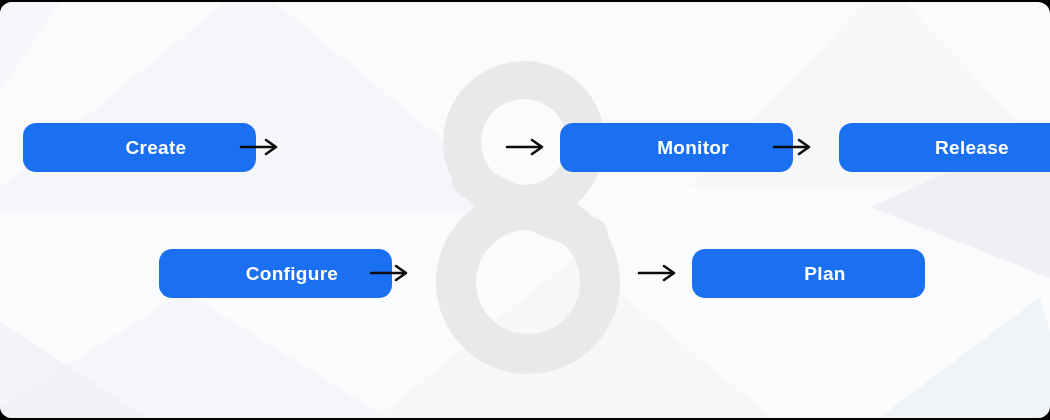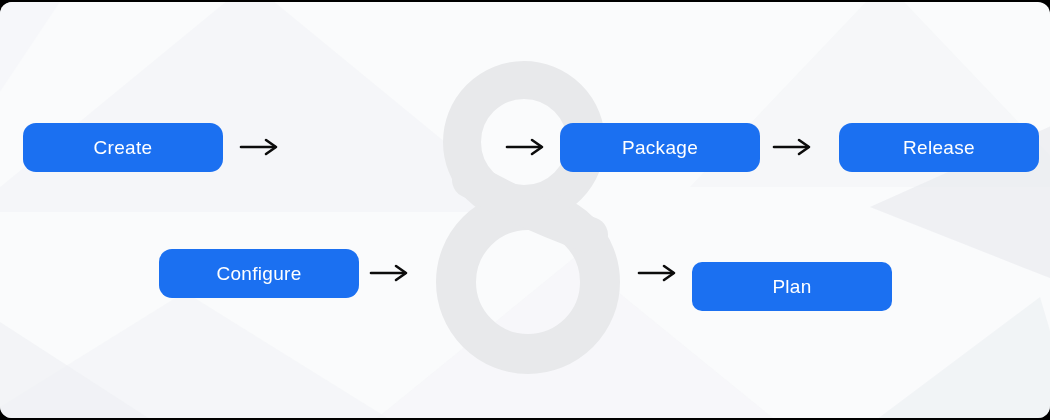--- a/index.html
+++ b/index.html
@@ -35,40 +35,41 @@
     pointer-events: none;
   }
   .node {
     position: absolute;
     width: 200px;
     height: 49px;
     background: var(--node-fill, #1b70f1);
     border-radius: 13px;
     color: var(--node-text, #ffffff);
     font-size: 19px;
-    font-weight: 400;
+    font-weight: 700;
     letter-spacing: 0.3px;
     display: flex;
     align-items: center;
     justify-content: center;
     user-select: none;
+    padding-left: 33px;
   }
   .arrow {
     position: absolute;
     width: 44px;
     height: 18px;
   }
   
   .p0 { left: 23px;  top: 121px; }
   .p1 { left: 291px; top: 121px; }
   .p2 { left: 560px; top: 121px; }
   .p3 { left: 827px; top: 121px; margin-left: 12px; }
   .p4 { left: 159px; top: 247px; text-align: center; }
   .p5 { left: 424px; top: 247px; }
-  .p6 { left: 692px; top: 260px; border-radius: 10px; }
+  .p6 { left: 692px; top: 247px; }
   
   .a0 { left: 238px; top: 136px; }
   .a1 { left: 504px; top: 136px; }
   .a2 { left: 771px; top: 136px; }
   .a3 { left: 368px; top: 262px; }
   .a4 { left: 636px; top: 262px; }
 </style>
 </head>
 <body style="background: rgb(0, 0, 0);">
 
@@ -88,21 +89,21 @@
 
     <svg class="watermark-layer" viewBox="0 0 1050 416" xmlns="http://www.w3.org/2000/svg">
       <g stroke="#e8e9eb" fill="none" stroke-linecap="round">
         <circle cx="524" cy="140" r="62" stroke-width="38"></circle>
         <circle cx="528" cy="280" r="72" stroke-width="40"></circle>
         <path d="M 470 178 Q 525 210 590 233" stroke-width="36"></path>
       </g>
     </svg>
 
     <div class="node p0">Create</div>
-    <div class="node p2">Package</div>
+    <div class="node p2">Monitor</div>
     <div class="node p3">Release</div>
 
     <div class="node p4">Configure</div>
     <div class="node p6">Plan</div>
 
     <svg class="arrow a0" viewBox="0 0 44 18">
       <g class="arrow-stroke" stroke="#0c0c0c" stroke-width="2.6" fill="none" stroke-linecap="round" stroke-linejoin="round">
         <line x1="3" y1="9" x2="37" y2="9"></line>
           <polyline points="28,2 38,9 28,16"></polyline>
       </g>

